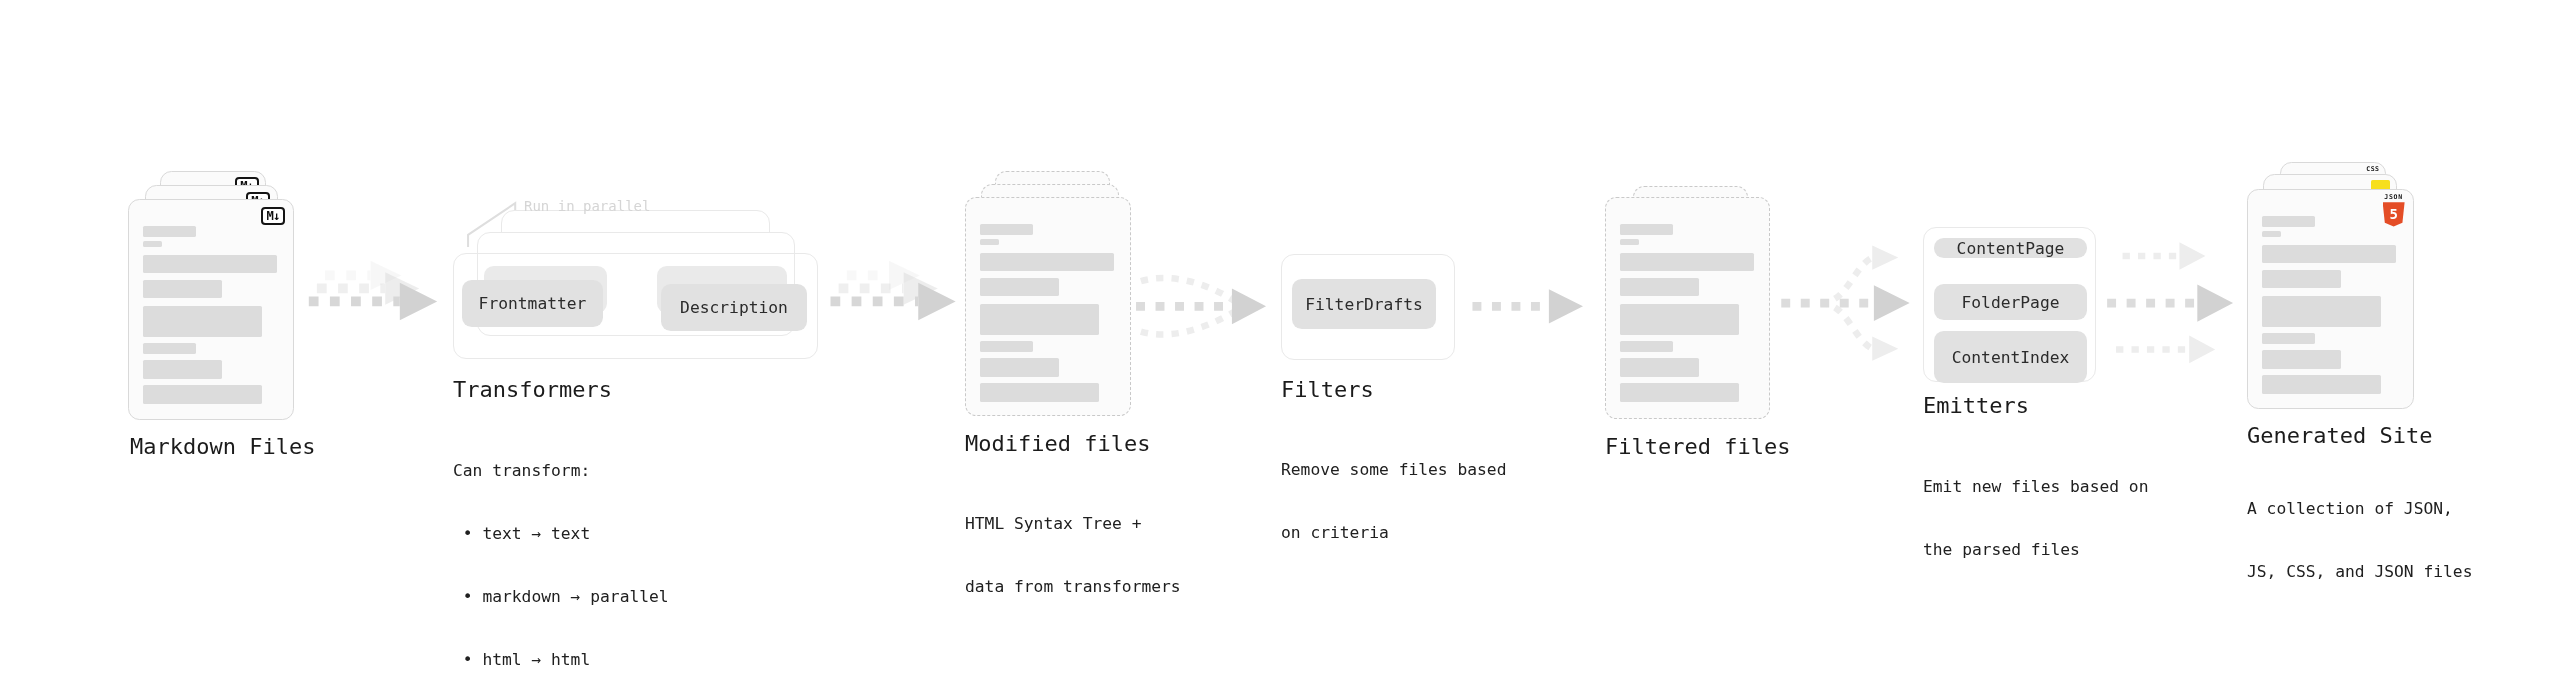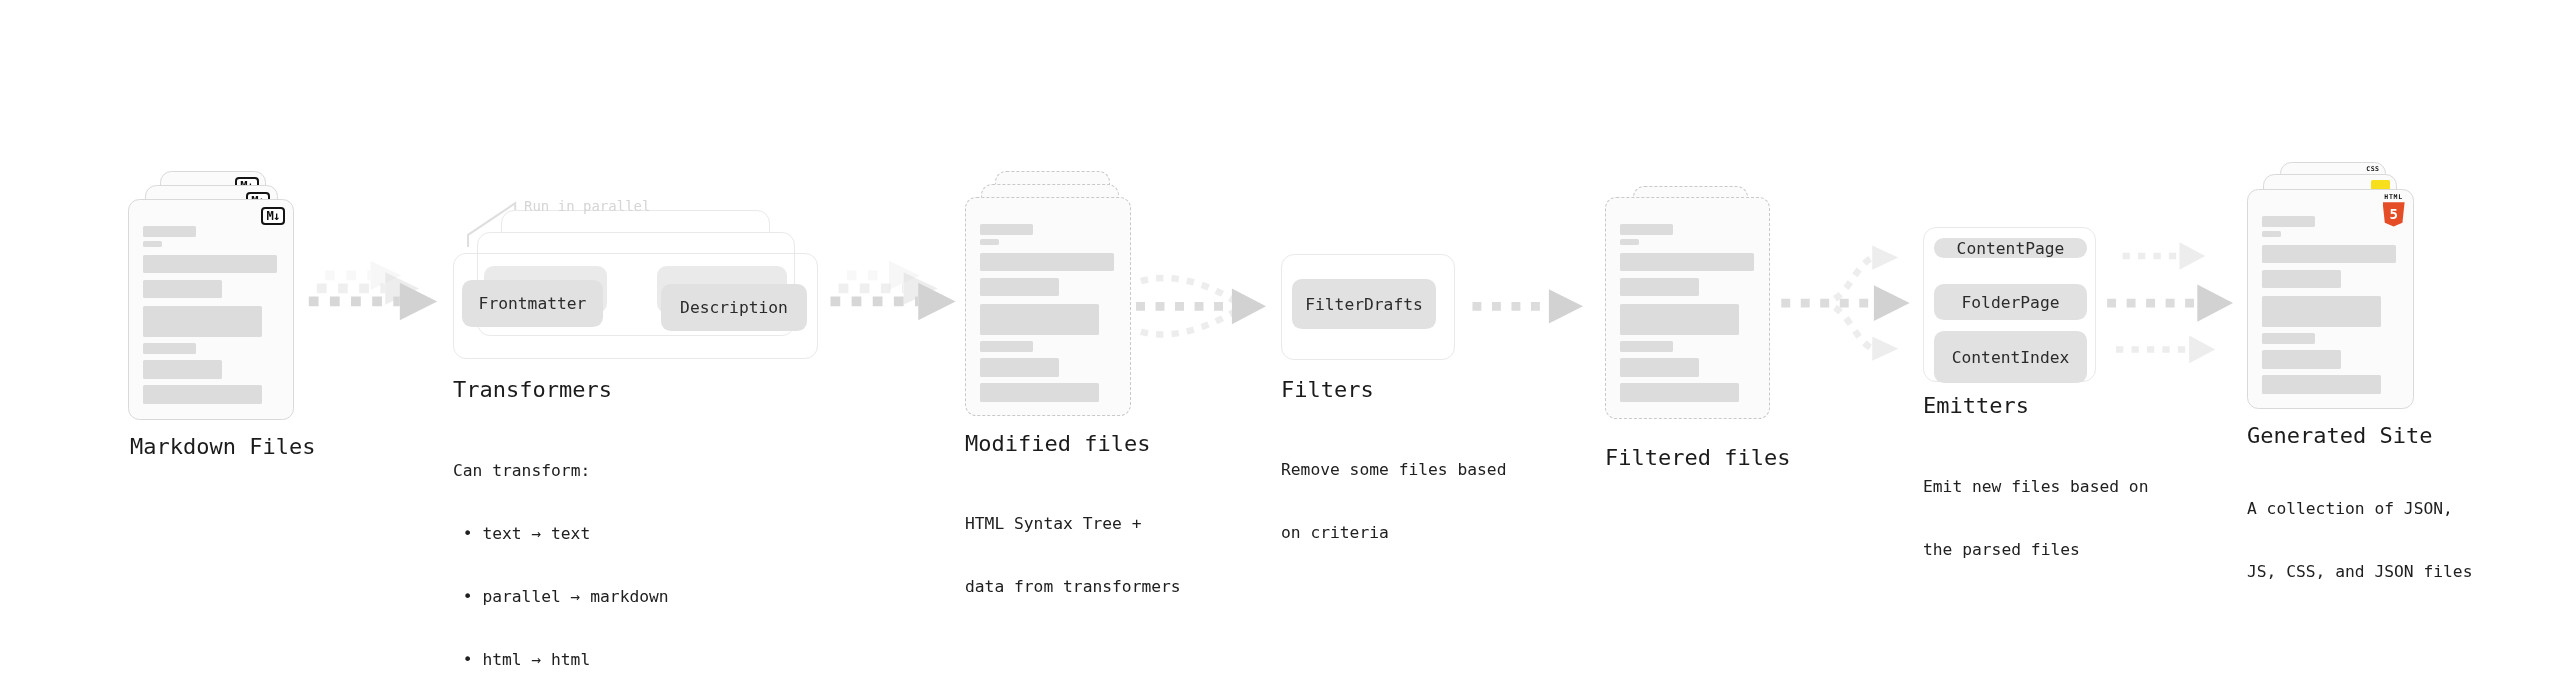--- a/index.html
+++ b/index.html
@@ -148,21 +148,21 @@
     <div class="frame" style="left:453px;top:253px;width:365px;height:106px;background:transparent;"></div>
     <div class="gbox" style="left:462px;top:280px;width:141px;height:47px;">Frontmatter</div>
     <div class="gbox" style="left:661px;top:284px;width:146px;height:47px;text-align:right;">Description</div>
 
     <div class="annotation" style="left:524px;top:198px;">Run in parallel</div>
 
     <div class="title" style="left:453px;top:378px;">Transformers</div>
     <div class="note" style="left:453px;top:418px;">
       <div>Can transform:</div>
       <div style="padding-left:9.8px;">• text → text</div>
-      <div style="padding-left:9.8px;">• parallel → markdown</div>
+      <div style="padding-left:9.8px;">• markdown → parallel</div>
       <div style="padding-left:9.8px;">• html → html</div>
     </div>
   </div>
 
   <div>
     <div class="doc dashed" style="left:995px;top:171px;width:115px;height:219px;"></div>
     <div class="doc dashed" style="left:981px;top:184px;width:138px;height:219px;"></div>
     <div class="doc dashed doc-lines" style="left:965px;top:197px;width:166px;height:219px;">
         <div class="doc-line" style="left: 14px; top: 26px; width: 53px; height: 10.6px;"></div>
         <div class="doc-line" style="left: 14px; top: 41px; width: 18.7px; height: 5.7px;"></div>
@@ -195,21 +195,21 @@
     <div class="doc dashed doc-lines" style="left:1605px;top:197px;width:165px;height:222px;">
         <div class="doc-line" style="left: 14px; top: 26px; width: 53px; height: 10.6px;"></div>
         <div class="doc-line" style="left: 14px; top: 41px; width: 18.7px; height: 5.7px;"></div>
         <div class="doc-line" style="left: 14px; top: 55px; width: 134px; height: 18px;"></div>
         <div class="doc-line" style="left: 14px; top: 80px; width: 79px; height: 18px;"></div>
         <div class="doc-line" style="left: 14px; top: 106px; width: 119px; height: 31px;"></div>
         <div class="doc-line" style="left: 14px; top: 143px; width: 53px; height: 10.6px;"></div>
         <div class="doc-line" style="left: 14px; top: 160px; width: 79px; height: 18.7px;"></div>
         <div class="doc-line" style="left: 14px; top: 185px; width: 119px; height: 18.7px;"></div>
       </div>
-    <div class="title" style="left:1605px;top:446px;text-align:center;">Filtered files</div>
+    <div class="title" style="left:1605px;top:435px;text-align:center;">Filtered files</div>
   </div>
 
   <div>
     <div class="frame" style="left:1923px;top:227px;width:173px;height:155px;"></div>
     <div class="gbox" style="left:1934px;top:238px;width:153px;height:20px;">ContentPage</div>
     <div class="gbox" style="left:1934px;top:284px;width:153px;height:36px;">FolderPage</div>
     <div class="gbox" style="left:1934px;top:331px;width:153px;height:52px;">ContentIndex</div>
     <div class="title" style="left:1923px;top:394px;">Emitters</div>
     <div class="note" style="left:1923px;top:434px;">
       <div>Emit new files based on</div>
@@ -222,21 +222,21 @@
       <div class="cssbadge" style="top:3.3px;right:4.9px;">
         <div class="css-word">CSS</div>
         <div class="css-bar"></div>
       </div>
     </div>
     <div class="doc" style="left:2263px;top:174px;width:134px;height:220px;">
       <div class="jsbadge" style="top:4.9px;right:6.5px;width:18.7px;height:13px;"></div>
     </div>
     <div class="doc doc-lines" style="left:2247px;top:189px;width:167px;height:220px;">
       <div class="html5" style="top:4.1px;right:4.9px;">
-        <div class="html5-word">HTML</div>
+        <div class="html5-word">JSON</div>
         <div class="html5-shield">5</div>
       </div>
     <div class="doc-line" style="left: 14px; top: 26px; width: 53px; height: 10.6px;"></div>
         <div class="doc-line" style="left: 14px; top: 41px; width: 18.7px; height: 5.7px;"></div>
         <div class="doc-line" style="left: 14px; top: 55px; width: 134px; height: 18px;"></div>
         <div class="doc-line" style="left: 14px; top: 80px; width: 79px; height: 18px;"></div>
         <div class="doc-line" style="left: 14px; top: 106px; width: 119px; height: 31px;"></div>
         <div class="doc-line" style="left: 14px; top: 143px; width: 53px; height: 10.6px;"></div>
         <div class="doc-line" style="left: 14px; top: 160px; width: 79px; height: 18.7px;"></div>
         <div class="doc-line" style="left: 14px; top: 185px; width: 119px; height: 18.7px;"></div>

